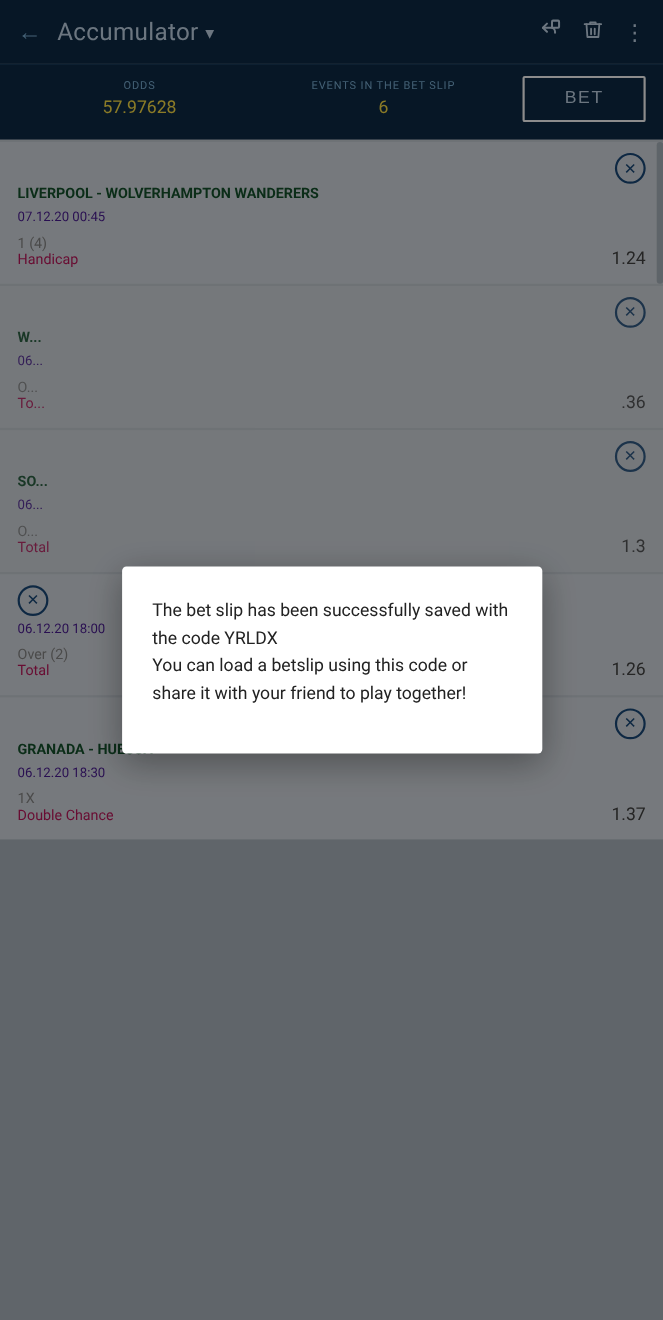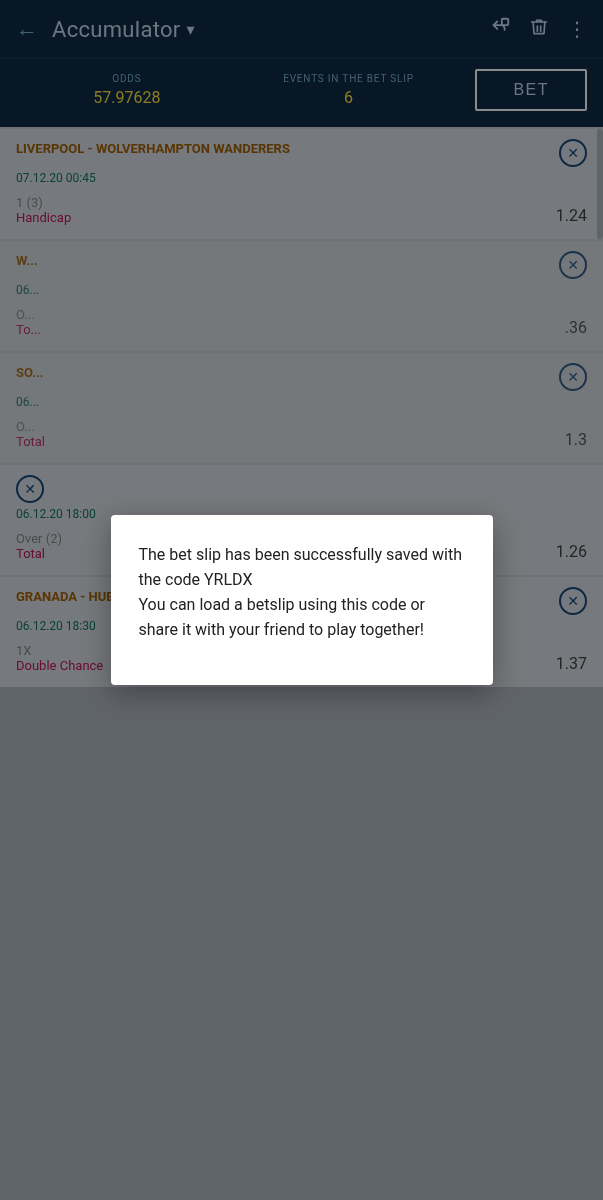--- a/index.html
+++ b/index.html
@@ -110,43 +110,44 @@
 
     .bet-item-header {
       display: flex;
       justify-content: space-between;
       align-items: flex-start;
       margin-bottom: 4px;
     }
     .bet-match-title {
       font-size: 13px;
       font-weight: 700;
-      color: #a16207;
+      color: #14532d;
       flex: 1;
       padding-right: 12px;
       line-height: 1.3;
+      margin-top: 28px;
     }
     .close-btn {
       width: 28px;
       height: 28px;
       border-radius: 50%;
       border: 2px solid #1a4a7a;
       display: flex;
       align-items: center;
       justify-content: center;
       color: #1a4a7a;
       font-size: 14px;
       cursor: pointer;
       flex-shrink: 0;
       background: transparent;
       margin-top: -2px;
     }
     .bet-date {
       font-size: 12px;
-      color: #0f766e;
+      color: #4c1d95;
       margin-bottom: 10px;
     }
     .bet-selection-row {
       display: flex;
       justify-content: space-between;
       align-items: flex-end;
     }
     .bet-selection-info {
       font-size: 13px;
       color: #888;
@@ -263,21 +264,21 @@
 <div class="bet-list">
 
   <div class="bet-item" style="position:relative;">
     <div class="bet-item-header">
       <div class="bet-match-title">LIVERPOOL - WOLVERHAMPTON WANDERERS</div>
       <div class="close-btn">✕</div>
     </div>
     <div class="bet-date">07.12.20 00:45</div>
     <div class="bet-selection-row">
       <div>
-        <div class="bet-selection-info">1 (3)</div>
+        <div class="bet-selection-info">1 (4)</div>
         <div class="bet-selection-choice">Handicap</div>
       </div>
       <div class="bet-odds">1.24</div>
     </div>
 
     <div class="scrollbar-indicator" style="position:absolute;right:0;top:0;width:6px;height:100%;background:#9aa5af;opacity:0.7;border-radius:3px;"></div>
   </div>
 
   <div class="bet-item" style="opacity:0.85;">
     <div class="bet-item-header">

